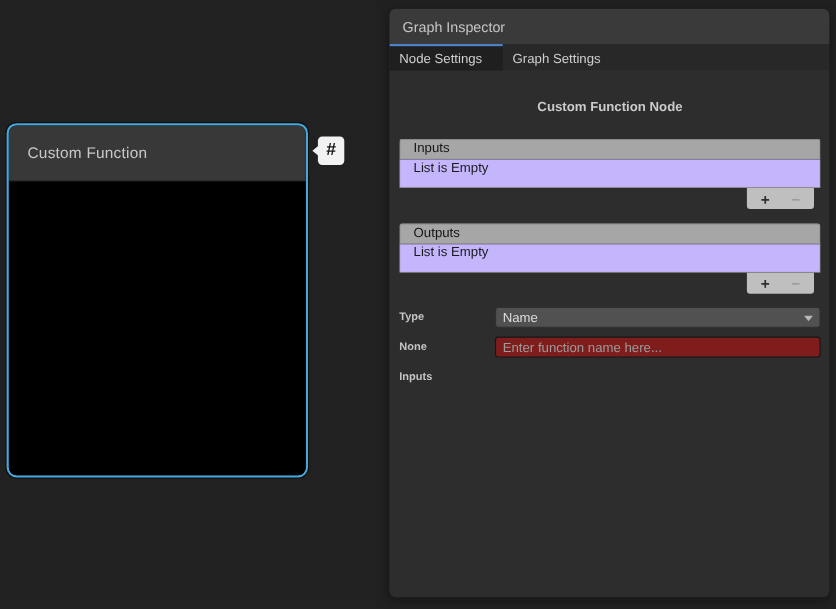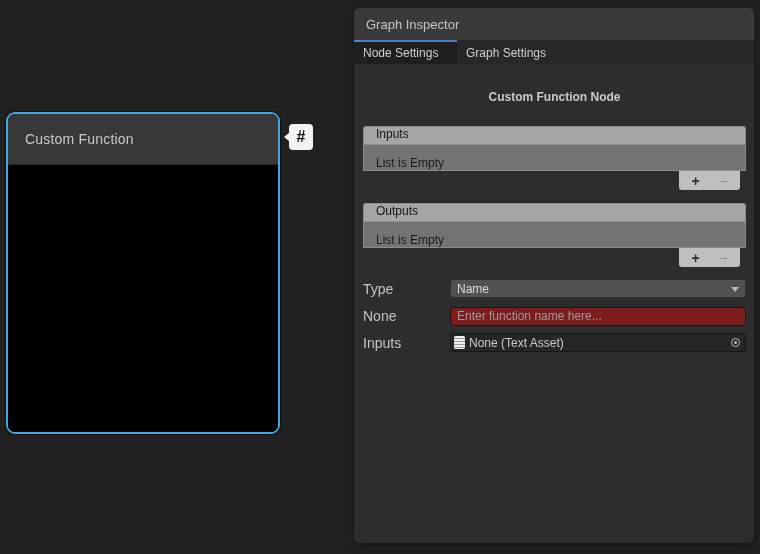--- a/index.html
+++ b/index.html
@@ -111,25 +111,25 @@
     background: #a6a6a6;
     border: 1px solid #8c8c8c;
     border-bottom: 1px solid #909090;
     border-radius: 3px 3px 0 0;
     display: flex; align-items: flex-start;
     padding-left: 12px;
     font-size: 12px; color: #141414;
   }
   .rlist-body {
     height: 26px;
-    background: #737373;
+    background: #c4b5fd;
     border: 1px solid #8c8c8c;
     border-top: none;
     border-radius: 0 0 1px 1px;
-    display: flex; align-items: flex-end;
+    display: flex; align-items: flex-start;
     padding-left: 12px;
     font-size: 12px; color: #1a1a1a;
   }
   .rlist-footer-row {
     height: 21px;
     display: flex;
     justify-content: flex-end;
     padding-right: 6px;
   }
   .rlist-footer {
@@ -151,22 +151,23 @@
 
   
   .fields { margin-top: 10px; }
   .row {
     display: flex; align-items: center;
     height: 19px;
     margin-bottom: 8px;
   }
   .row-label {
     width: 87px;
-    font-size: 14px;
+    font-size: 10px;
     color: #c4c4c4;
+    font-weight: bold;
   }
   .row-control { flex: 1; height: 19px; position: relative; }
 
   .dropdown {
     width: 100%; height: 19px;
     background: #515151;
     border: 1px solid #303030;
     border-radius: 3px;
     display: flex; align-items: center;
     padding: 0 18px 0 6px;
@@ -317,25 +318,18 @@
 
         <div class="row">
           <span class="row-label">None</span>
           <div class="row-control">
             <input class="text-input" type="text" placeholder="Enter function name here..." style="">
           </div>
         </div>
 
         <div class="row">
           <span class="row-label">Inputs</span>
-          <div class="row-control">
-            <div class="object-field">
-              <span class="text-asset-icon"></span>
-              <span>None (Text Asset)</span>
-            </div>
-            <span class="picker-icon"></span>
-          </div>
         </div>
 
       </div>
     </div>
   </div>
 </div>
 
 </body></html>

